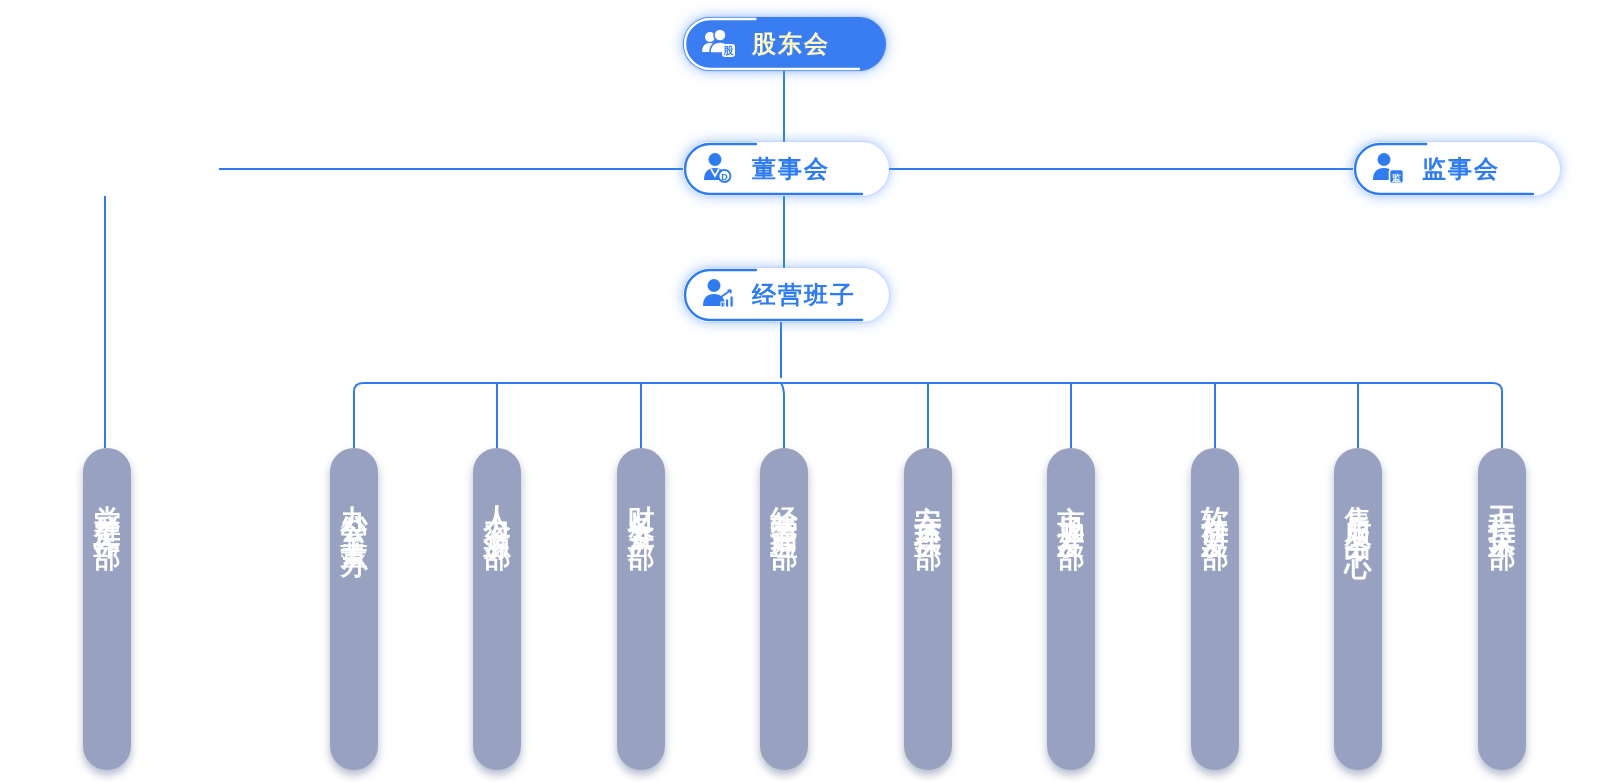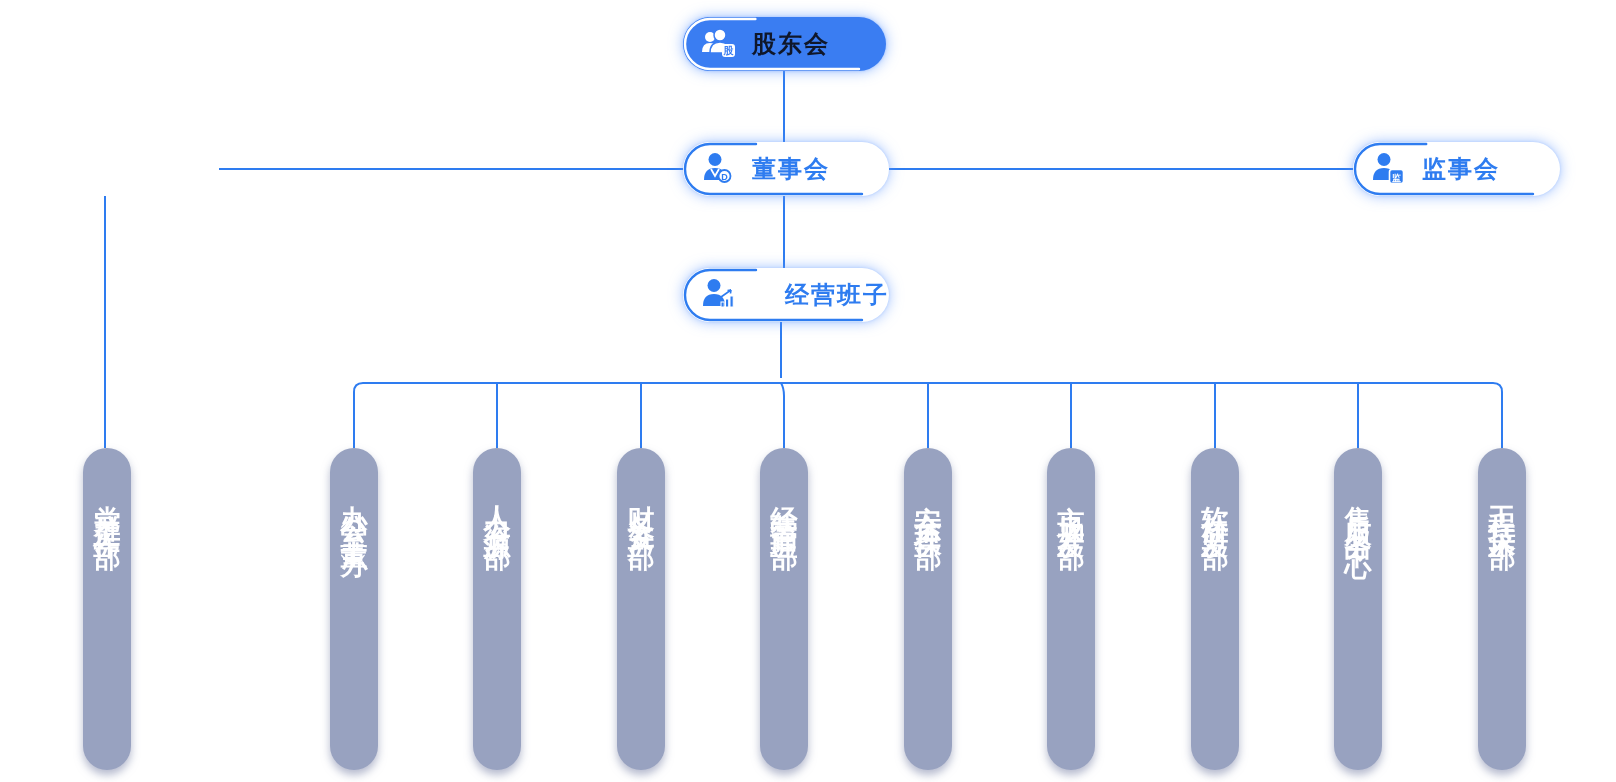--- a/index.html
+++ b/index.html
@@ -6,36 +6,36 @@
   body{font-family:"Liberation Sans","DejaVu Sans",sans-serif;}
   .canvas{position:relative;width:1616px;height:782px;background:#ffffff;overflow:hidden;}
 
   
   .connectors{position:absolute;left:0;top:0;width:1616px;height:782px;z-index:1;}
 
   
   .node{position:absolute;z-index:3;height:54px;border-radius:27px;display:flex;align-items:center;gap:14px;padding-left:15px;box-sizing:border-box;}
   .node .label{font-size:24px;font-weight:bold;letter-spacing:2px;white-space:nowrap;}
   .node-blue{background:#3a7df2;box-shadow:0 0 14px rgba(96,152,255,.65),0 0 3px rgba(96,152,255,.4);}
-  .node-blue .label{color:#0f172a;}
+  .node-blue .label{color:#fef9c3;}
   .node-white{background:#ffffff;box-shadow:0 0 14px rgba(96,152,255,.60),0 0 3px rgba(120,168,255,.35);}
   .node-white .label{color:#2e7cf0;}
 
   .arc{position:absolute;left:0;top:0;width:100%;height:100%;pointer-events:none;}
   .arc rect{fill:none;stroke-width:2.4;stroke-linecap:round;}
   .node-blue .arc rect{stroke:#ffffff;}
   .node-white .arc rect{stroke:#2e7cf0;}
 
   .icon{width:40px;height:40px;flex:0 0 40px;}
 
   #n-shareholders{left:683px;top:17px;width:203px;}
   #n-party{left:12px;top:142px;width:207px;}
   #n-board{left:683px;top:142px;width:206px;}
   #n-supervisors{left:1353px;top:142px;width:207px;}
-  #n-management{left:683px;top:268px;width:206px;justify-content:space-between;}
+  #n-management{left:683px;top:268px;width:206px;}
 
   
   .dept{position:absolute;top:448px;width:48px;height:322px;border-radius:24px;background:#98a2c0;z-index:3;
         box-shadow:0 5px 9px rgba(120,130,165,.55);
         display:flex;justify-content:center;}
   .dept .vtext{writing-mode:vertical-rl;text-orientation:mixed;color:#ffffff;font-size:27px;font-weight:bold;
         letter-spacing:9px;padding-top:36px;line-height:48px;white-space:nowrap;}
   .d0{left:83px;}  .d1{left:330px;} .d2{left:473px;} .d3{left:617px;} .d4{left:760px;}
   .d5{left:904px;} .d6{left:1047px;} .d7{left:1191px;} .d8{left:1334px;} .d9{left:1478px;}
 </style>

